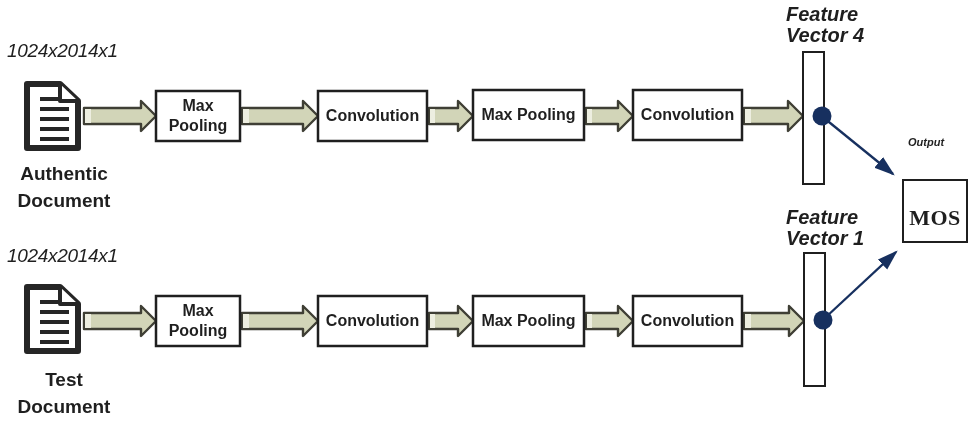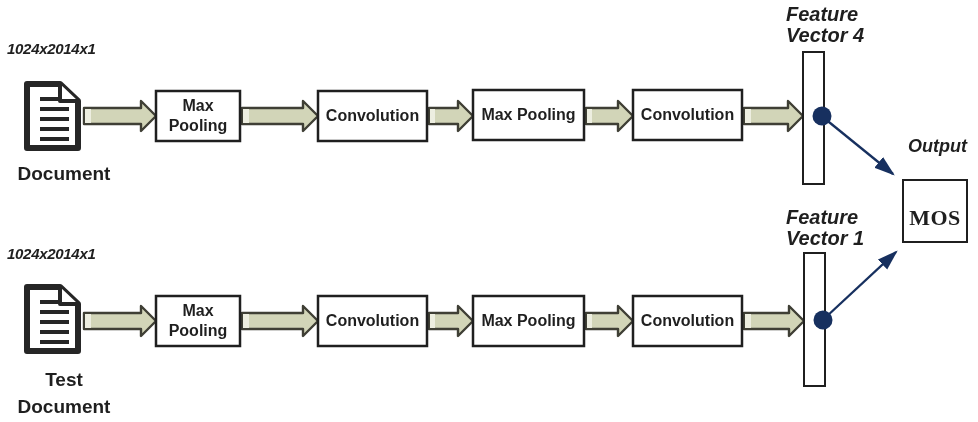--- a/index.html
+++ b/index.html
@@ -16,38 +16,38 @@
     width: 978px;
     height: 422px;
     background: var(--paper);
     font-family: "Liberation Sans", sans-serif;
     color: var(--ink);
     overflow: hidden;
   }
   .stage-canvas svg { position: absolute; left: 0; top: 0; }
   .lbl { position: absolute; color: var(--ink); }
   .dims {
-    font-size: 15px; font-weight: bold; font-style: italic;
+    font-size: 19px; font-weight: normal; font-style: italic;
     white-space: nowrap; letter-spacing: -0.3px;
   }
   .doc-label {
     width: 112px; text-align: center;
     font-size: 19px; font-weight: bold; line-height: 27px;
   }
   .stage-label {
     display: flex; align-items: center; justify-content: center;
     text-align: center; font-size: 16px; font-weight: bold; line-height: 20px;
     padding: 0 4px; box-sizing: border-box;
   }
   .feature-label {
     font-size: 20px; font-weight: bold; font-style: italic; line-height: 21px;
     white-space: nowrap;
   }
   .output-label {
-    font-size: 18px; font-weight: bold; font-style: italic; white-space: nowrap;
+    font-size: 11px; font-weight: bold; font-style: italic; white-space: nowrap;
   }
   .mos-label {
     display: flex; align-items: center; justify-content: center;
     font-family: "Liberation Serif", serif;
     font-size: 22px; font-weight: bold; letter-spacing: 0.5px;
   }
 </style>
 </head>
 <body>
 
@@ -144,20 +144,21 @@
       <line x1="20" y1="30" x2="49" y2="30" style="stroke:#262626;stroke-width:4;"></line>
       <line x1="20" y1="40" x2="49" y2="40" style="stroke:#262626;stroke-width:4;"></line>
       <line x1="20" y1="50" x2="49" y2="50" style="stroke:#262626;stroke-width:4;"></line>
       <line x1="20" y1="60" x2="49" y2="60" style="stroke:#262626;stroke-width:4;"></line>
     </g>
   </svg>
 
   <div class="lbl dims" style="left:7px; top:40px;">1024x2014x1</div>
 
   <div class="lbl doc-label" style="left:8px; top:160px;">
+    <div>Authentic</div>
     <div>Document</div>
   </div>
 
   <div class="lbl stage-label" style="left:156px; top:91px; width:84px; height:50px;">Max Pooling</div>
   <div class="lbl stage-label" style="left:318px; top:91px; width:109px; height:50px;">Convolution</div>
   <div class="lbl stage-label" style="left:473px; top:90px; width:111px; height:50px;">Max Pooling</div>
   <div class="lbl stage-label" style="left:633px; top:90px; width:109px; height:50px;">Convolution</div>
 
   <div class="lbl feature-label" style="left:786px; top:4px;">
     <div>Feature</div>

